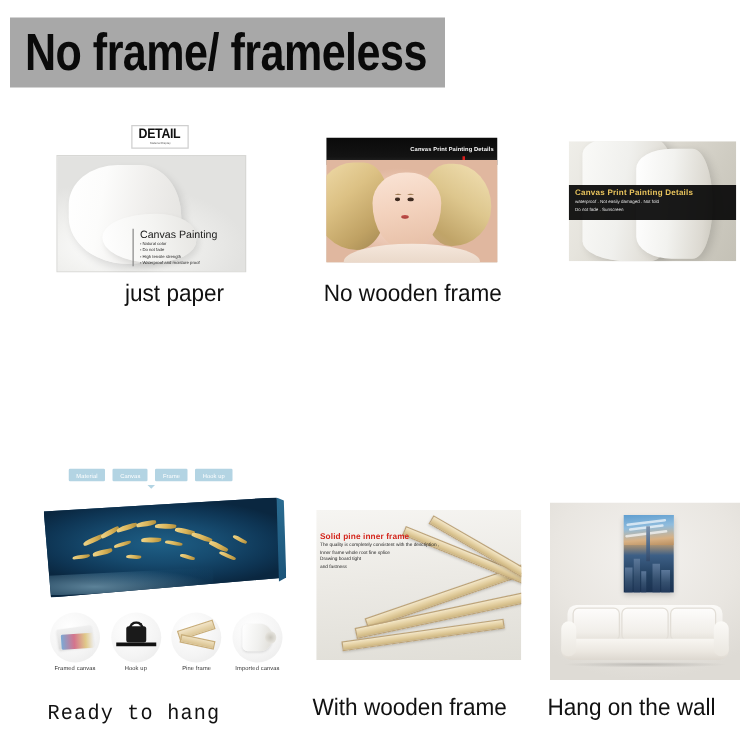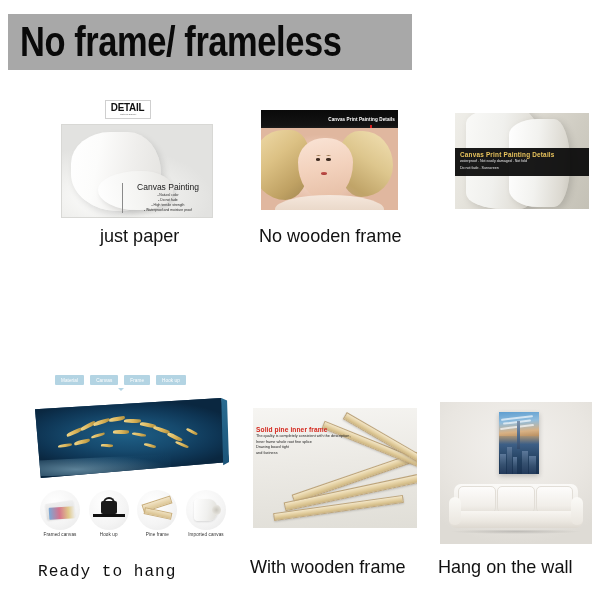--- a/index.html
+++ b/index.html
@@ -22,21 +22,21 @@
   }
   .banner-text {
     font-family: "Liberation Sans", sans-serif;
     font-weight: 700;
     color: #0a0a0a;
     letter-spacing: -0.5px;
     white-space: nowrap;
     transform: scaleX(0.82);
     transform-origin: left center;
   }
-  #banner-1 { left: 8px;  top: 14px;  width: 404px; height: 56px; }
+  #banner-1 { left: 8px;  top: 14px;  width: 348px; height: 56px; }
   #banner-1 .banner-text { font-size: 42px; }
   #banner-2 { left: 12px; top: 284px; width: 481px; height: 56px; }
   #banner-2 .banner-text { font-size: 42px; }
 
   
   .tile { position: absolute; overflow: hidden; }
 
   
   .caption {
     position: absolute;
@@ -68,27 +68,26 @@
     font-weight: 700; font-size: 11px; color: #111;
     letter-spacing: -0.3px; line-height: 1;
     transform: scaleX(0.9);
   }
   .detail-badge .d-sub {
     font-size: 2.6px; color: #666; line-height: 1;
     margin-top: 1px; white-space: nowrap;
     transform: scale(0.9);
   }
   .paper-photo {
-    position: absolute; left: 16px; top: 28px;
+    position: absolute; left: 0; top: 28px;
     width: 152px; height: 94px;
     background:
       radial-gradient(ellipse 70% 55% at 30% 78%, #ffffff 0%, #f2f2f0 45%, #e2e2e0 100%),
       linear-gradient(105deg, #fbfbfa 0%, #f3f3f1 38%, #e9e9e6 62%, #dfdfdc 100%);
     border: 1px solid #d8d8d5;
-    text-align: center;
   }
   .paper-curl {
     position: absolute; left: 6%; top: 8%;
     width: 60%; height: 86%;
     background: linear-gradient(100deg,#ffffff 0%,#fcfcfb 30%,#efeeec 65%,#e4e3e0 100%);
     border-radius: 50% 42% 55% 60% / 46% 60% 40% 54%;
     box-shadow: 3px 4px 7px rgba(0,0,0,0.13);
   }
   .paper-curl2 {
     position: absolute; left: 24%; top: 50%;

